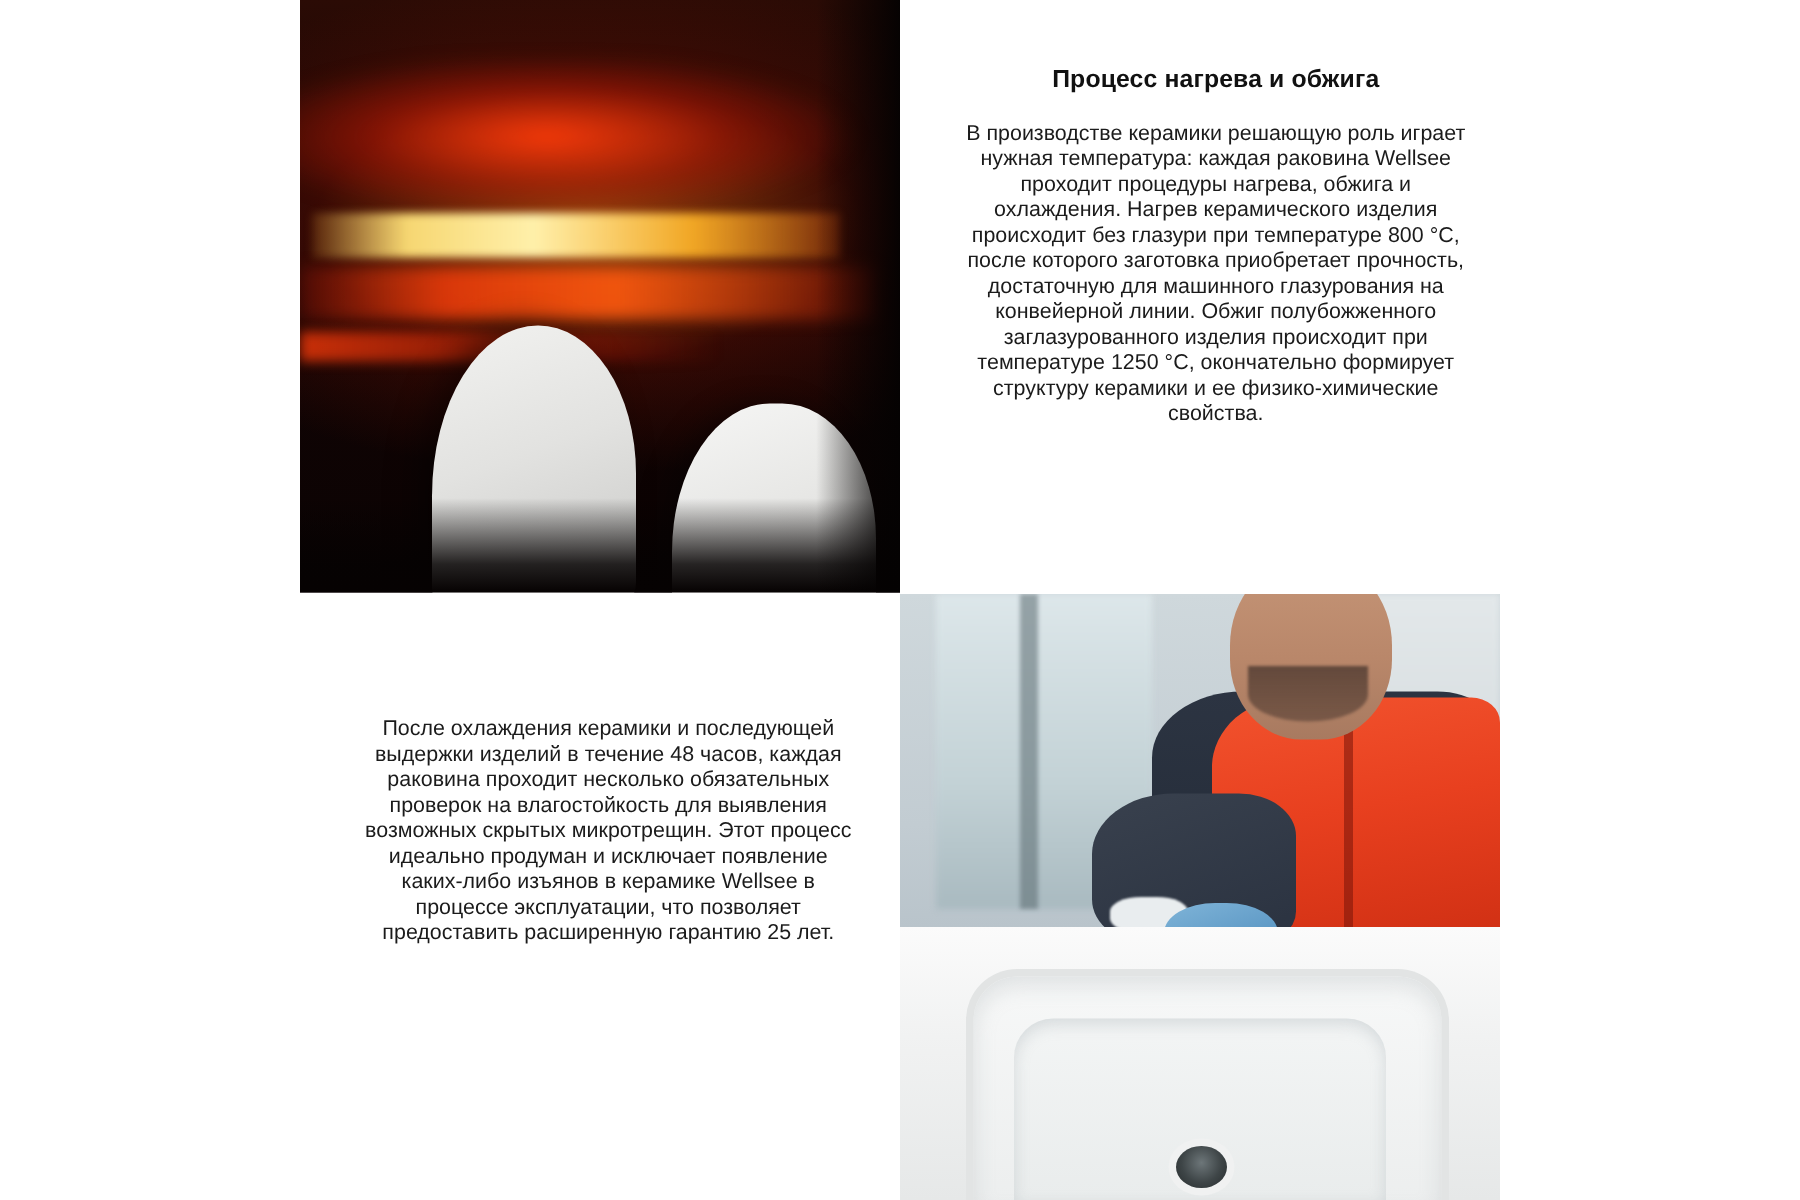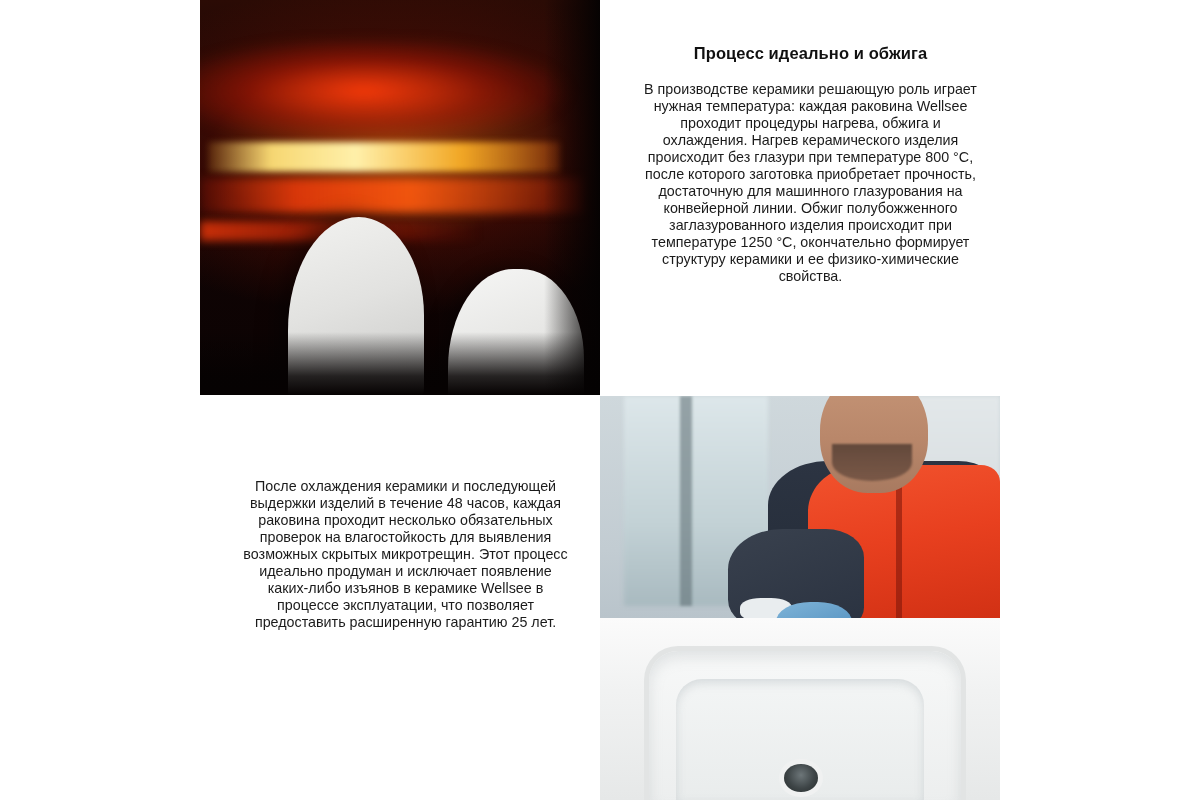--- a/index.html
+++ b/index.html
@@ -337,21 +337,21 @@
       <div class="bar-bright"></div>
       <div class="bar-red"></div>
       <div class="bar-low"></div>
       <div class="sink-left"></div>
       <div class="sink-right"></div>
       <div class="dark-bottom"></div>
       <div class="dark-right"></div>
     </div>
 
     <div class="text-block block-heat">
-      <h2 class="title">Процесс идеально и обжига</h2>
+      <h2 class="title">Процесс нагрева и обжига</h2>
       <p class="body">В производстве керамики решающую роль играет нужная температура: каждая раковина Wellsee проходит процедуры нагрева, обжига и охлаждения. Нагрев керамического изделия происходит без глазури при температуре 800 °C, после которого заготовка приобретает прочность, достаточную для машинного глазурования на конвейерной линии. Обжиг полубожженного заглазурованного изделия происходит при температуре 1250 °C, окончательно формирует структуру керамики и ее физико-химические свойства.</p>
     </div>
 
   </div>
 
   <div class="row2"></div>
 
   <div class="text-block block-details">
     <p class="body">После охлаждения керамики и последующей выдержки изделий в течение 48 часов, каждая раковина проходит несколько обязательных проверок на влагостойкость для выявления возможных скрытых микротрещин. Этот процесс идеально продуман и исключает появление каких-либо изъянов в керамике Wellsee в процессе эксплуатации, что позволяет предоставить расширенную гарантию 25 лет.</p>
   </div>

